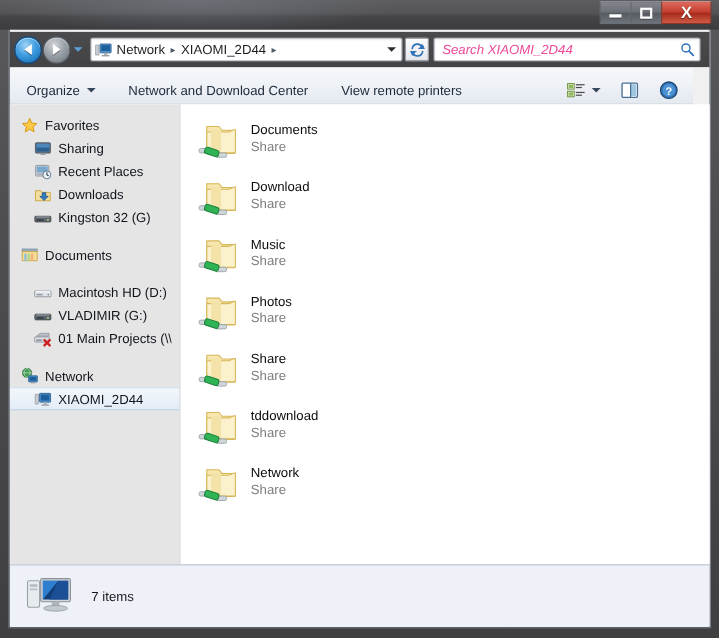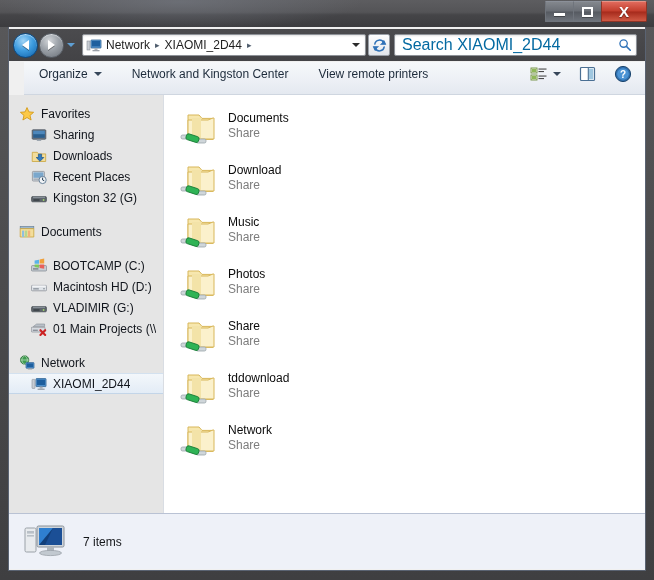--- a/index.html
+++ b/index.html
@@ -201,35 +201,36 @@
     background: #ffffff;
     border: 1px solid #8d9197;
     border-radius: 2px;
     display: flex;
     align-items: center;
     padding: 0 4px 0 7px;
     box-shadow: inset 0 1px 2px rgba(0,0,0,0.12);
   }
   .search-ph {
     flex: 1 1 auto;
-    font-size: 16px;
-    color: #0369a1;
+    font-size: 12px;
+    color: #ec4899;
+    font-style: italic;
     white-space: nowrap;
     overflow: hidden;
   }
 
   
   .toolbar {
     position: absolute;
-    left: 24px; top: 62px;
+    left: 9px; top: 62px;
     width: 621px; height: 33px;
     background: linear-gradient(to bottom, #f6f8fa 0%, #eef1f6 50%, #e4e9f0 100%);
     border-bottom: 1px solid #cfd6e0;
     display: flex;
-    align-items: flex-start;
+    align-items: flex-end;
     padding: 0 6px;
   }
   .tb-item {
     font-size: 12px;
     color: #1c2a3a;
     padding: 5px 9px;
     white-space: nowrap;
     display: flex;
     align-items: center;
     border-radius: 2px;
@@ -427,21 +428,21 @@
         <line x1="9.6" y1="9.6" x2="14" y2="14" stroke="#2f72b8" stroke-width="1.8" stroke-linecap="round"></line>
       </svg>
     </div>
   </div>
 
   <div class="toolbar">
     <div class="tb-item">
       <span>Organize</span>
       <span class="tb-caret"></span>
     </div>
-    <div class="tb-item" style="margin-left:12px">Network and Kingston Center</div>
+    <div class="tb-item" style="margin-left:12px">Network and Download Center</div>
     <div class="tb-item" style="margin-left:12px">View remote printers</div>
 
     <div class="tb-right">
       <div class="tb-icon-btn">
         <svg width="18" height="16" viewBox="0 0 18 16">
           <rect x="1" y="2" width="6" height="5" fill="#e8f0d8" stroke="#6f8f3f" stroke-width="0.9"></rect>
           <rect x="2" y="3" width="4" height="3" fill="#8fb85a"></rect>
           <rect x="1" y="9" width="6" height="5" fill="#e8f0d8" stroke="#6f8f3f" stroke-width="0.9"></rect>
           <rect x="2" y="10" width="4" height="3" fill="#8fb85a"></rect>
           <rect x="8.5" y="2.5" width="8" height="1.1" fill="#4a4a4a"></rect>
@@ -487,42 +488,42 @@
             <rect x="2.2" y="3.8" width="11.6" height="7" fill="#2a5f8f"></rect>
             <rect x="2.2" y="3.8" width="11.6" height="3.4" fill="#4d87bb"></rect>
             <rect x="5.8" y="12.4" width="4.4" height="1.4" fill="#8d98a4"></rect>
           </svg>
         </span>
         <span class="nav-label">Sharing</span>
       </div>
       <div class="nav-row child">
         <span class="nav-ico">
           <svg width="16" height="16" viewBox="0 0 16 16">
-            <path d="M1.3 4.3 h5 l1.3 1.6 h7.1 v7.6 h-13.5 z" fill="#f3dd9a" stroke="#c9a43c" stroke-width="0.8"></path>
-            <path d="M7.4 6.2 h3.2 v3.3 h2.2 l-3.8 3.8 l-3.8 -3.8 h2.2 z" fill="#2f7cc4" stroke="#1c5287" stroke-width="0.7"></path>
-          </svg>
-        </span>
-        <span class="nav-label">Downloads</span>
-      </div>
-      <div class="nav-row child">
-        <span class="nav-ico">
-          <svg width="16" height="16" viewBox="0 0 16 16">
             <rect x="1.4" y="2.4" width="12" height="9.6" rx="0.8" fill="#d5d9de" stroke="#8a9199" stroke-width="0.8"></rect>
             <rect x="2.4" y="3.4" width="10" height="5.4" fill="#7aa7cc"></rect>
             <rect x="2.4" y="9.4" width="10" height="1.8" fill="#aab2bb"></rect>
             <circle cx="11.6" cy="11" r="3.6" fill="#f0f3f6" stroke="#5f7b94" stroke-width="0.9"></circle>
             <line x1="11.6" y1="11" x2="11.6" y2="8.6" stroke="#2c4358" stroke-width="1"></line>
             <line x1="11.6" y1="11" x2="13.3" y2="11.8" stroke="#2c4358" stroke-width="1"></line>
           </svg>
         </span>
         <span class="nav-label">Recent Places</span>
       </div>
       <div class="nav-row child">
         <span class="nav-ico">
           <svg width="16" height="16" viewBox="0 0 16 16">
+            <path d="M1.3 4.3 h5 l1.3 1.6 h7.1 v7.6 h-13.5 z" fill="#f3dd9a" stroke="#c9a43c" stroke-width="0.8"></path>
+            <path d="M7.4 6.2 h3.2 v3.3 h2.2 l-3.8 3.8 l-3.8 -3.8 h2.2 z" fill="#2f7cc4" stroke="#1c5287" stroke-width="0.7"></path>
+          </svg>
+        </span>
+        <span class="nav-label">Downloads</span>
+      </div>
+      <div class="nav-row child">
+        <span class="nav-ico">
+          <svg width="16" height="16" viewBox="0 0 16 16">
             <path d="M1.6 6.6 h12.8 a1 1 0 0 1 1 1 v3.2 a1 1 0 0 1 -1 1 h-12.8 a1 1 0 0 1 -1 -1 v-3.2 a1 1 0 0 1 1 -1 z" fill="#5f666d" stroke="#3e4449" stroke-width="0.7"></path>
             <path d="M2 6.6 h12 v1.4 h-12 z" fill="#868e96"></path>
             <rect x="2.4" y="9.2" width="6.2" height="1.6" fill="#3a4046"></rect>
             <circle cx="12.6" cy="10" r="0.9" fill="#9fd36a"></circle>
           </svg>
         </span>
         <span class="nav-label">Kingston 32 (G)</span>
       </div>
 
       <div class="nav-gap"></div>
@@ -535,33 +536,20 @@
             <rect x="3" y="6.6" width="2.2" height="6.4" fill="#8fc0e0"></rect>
             <rect x="6" y="6.6" width="2.2" height="6.4" fill="#b6d78f"></rect>
             <rect x="9" y="6.6" width="2.2" height="6.4" fill="#f0b27a"></rect>
           </svg>
         </span>
         <span class="nav-label">Documents</span>
       </div>
 
       <div class="nav-gap"></div>
 
-      <div class="nav-row child">
-        <span class="nav-ico">
-          <svg width="16" height="16" viewBox="0 0 16 16">
-            <path d="M1.4 7.6 h13.2 a1 1 0 0 1 1 1 v3.4 a1 1 0 0 1 -1 1 h-13.2 a1 1 0 0 1 -1 -1 v-3.4 a1 1 0 0 1 1 -1 z" fill="#c8ced5" stroke="#7d848c" stroke-width="0.7"></path>
-            <rect x="2" y="10.2" width="5.4" height="1.4" fill="#7d848c"></rect>
-            <path d="M3.6 2.6 l4.4 -0.9 v4 h-4.4 z" fill="#5bb3e8"></path>
-            <path d="M8.6 1.6 l4.6 -1 v4.9 h-4.6 z" fill="#f0a03a"></path>
-            <path d="M3.6 6.4 h4.4 v3.4 l-4.4 -0.8 z" fill="#7dc85c"></path>
-            <path d="M8.6 6.4 h4.6 v4.4 l-4.6 -0.9 z" fill="#e8605a"></path>
-          </svg>
-        </span>
-        <span class="nav-label">BOOTCAMP (C:)</span>
-      </div>
       <div class="nav-row child">
         <span class="nav-ico">
           <svg width="16" height="16" viewBox="0 0 16 16">
             <path d="M1.4 6.4 h13.2 a1 1 0 0 1 1 1 v3.4 a1 1 0 0 1 -1 1 h-13.2 a1 1 0 0 1 -1 -1 v-3.4 a1 1 0 0 1 1 -1 z" fill="#dfe3e8" stroke="#8b9199" stroke-width="0.8"></path>
             <path d="M1.4 6.4 h13.2 v1.6 h-13.2 z" fill="#f2f4f6"></path>
             <rect x="2.2" y="9" width="5.6" height="1.6" fill="#9aa1a9"></rect>
             <circle cx="13" cy="9.8" r="0.8" fill="#7f878f"></circle>
           </svg>
         </span>
         <span class="nav-label">Macintosh HD (D:)</span>

